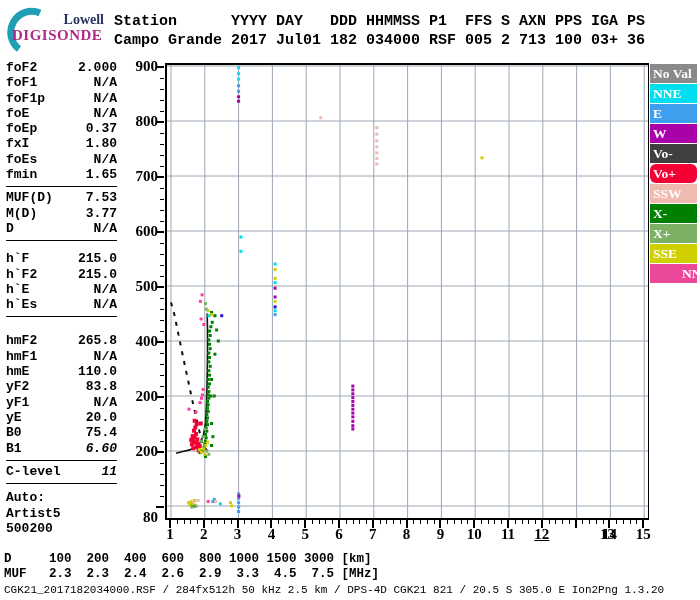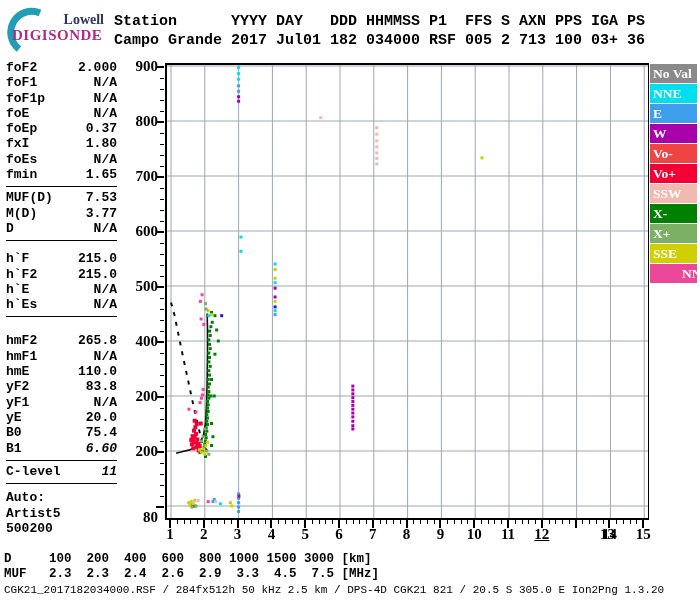--- a/index.html
+++ b/index.html
@@ -469,22 +469,22 @@
       <div class="ylabel" style="top: 388px;">200</div>
       <div class="ylabel" style="top: 443px;">200</div>
       <div class="ylabel" style="top: 509px;">80</div>
     </div>
 
   <div id="legend">
       <div class="lbox" style="background: rgb(138, 138, 138);">No Val</div>
       <div class="lbox" style="background: rgb(0, 223, 240);">NNE</div>
       <div class="lbox" style="background: rgb(63, 159, 239);">E</div>
       <div class="lbox" style="background: rgb(170, 0, 170);">W</div>
-      <div class="lbox" style="background: #ef4444;">Vo-</div>
-      <div class="lbox" style="background: rgb(244, 0, 52);">Vo+</div>
+      <div class="lbox" style="background: #404040;">Vo-</div>
+      <div class="lbox" style="background: rgb(244, 0, 52); border-radius: 6px;">Vo+</div>
       <div class="lbox" style="background: rgb(240, 186, 176);">SSW</div>
       <div class="lbox" style="background: rgb(0, 128, 0);">X-</div>
       <div class="lbox" style="background: rgb(124, 176, 101);">X+</div>
       <div class="lbox" style="background: rgb(208, 208, 0);">SSE</div>
       <div class="lbox" style="background: #ec4899; padding-left: 32px;">NNW</div>
     </div>
 
   <pre id="d-line" class="mono">D     100  200  400  600  800 1000 1500 3000 [km]</pre>
   <pre id="muf-line" class="mono">MUF   2.3  2.3  2.4  2.6  2.9  3.3  4.5  7.5 [MHz]</pre>
   <pre id="status-line" class="mono">CGK21_2017182034000.RSF / 284fx512h 50 kHz 2.5 km / DPS-4D CGK21 821 / 20.5 S 305.0 E Ion2Png 1.3.20</pre>

